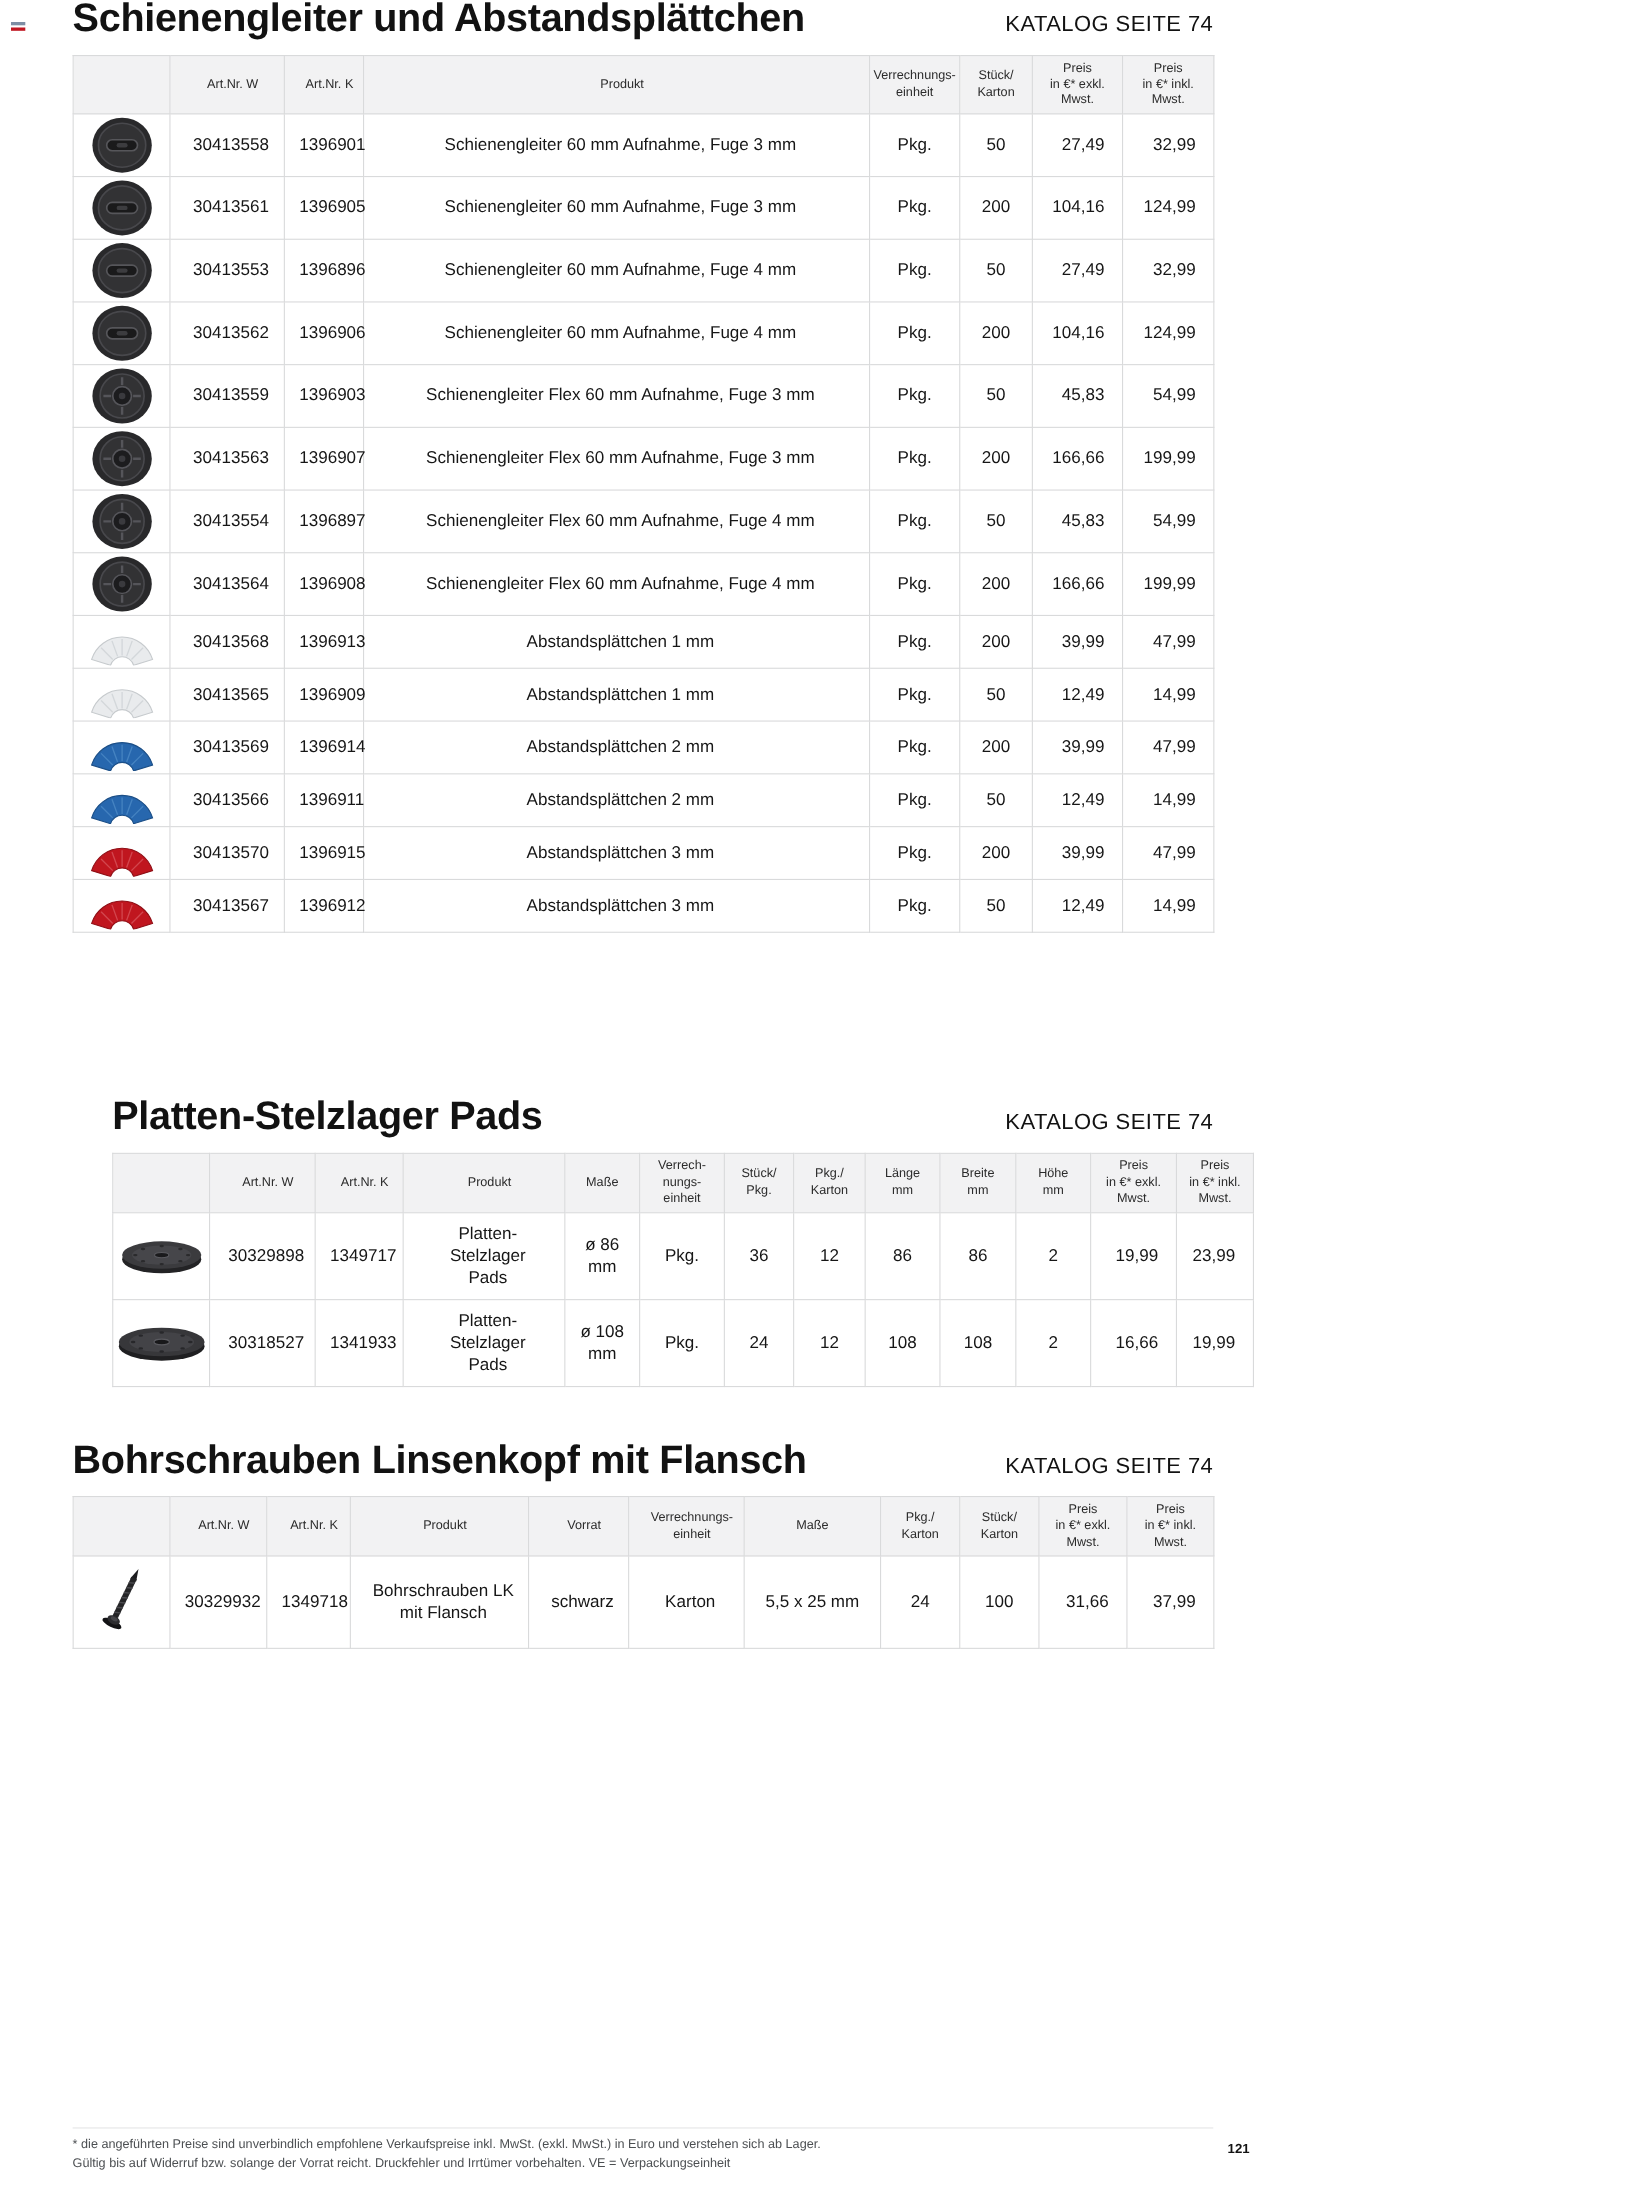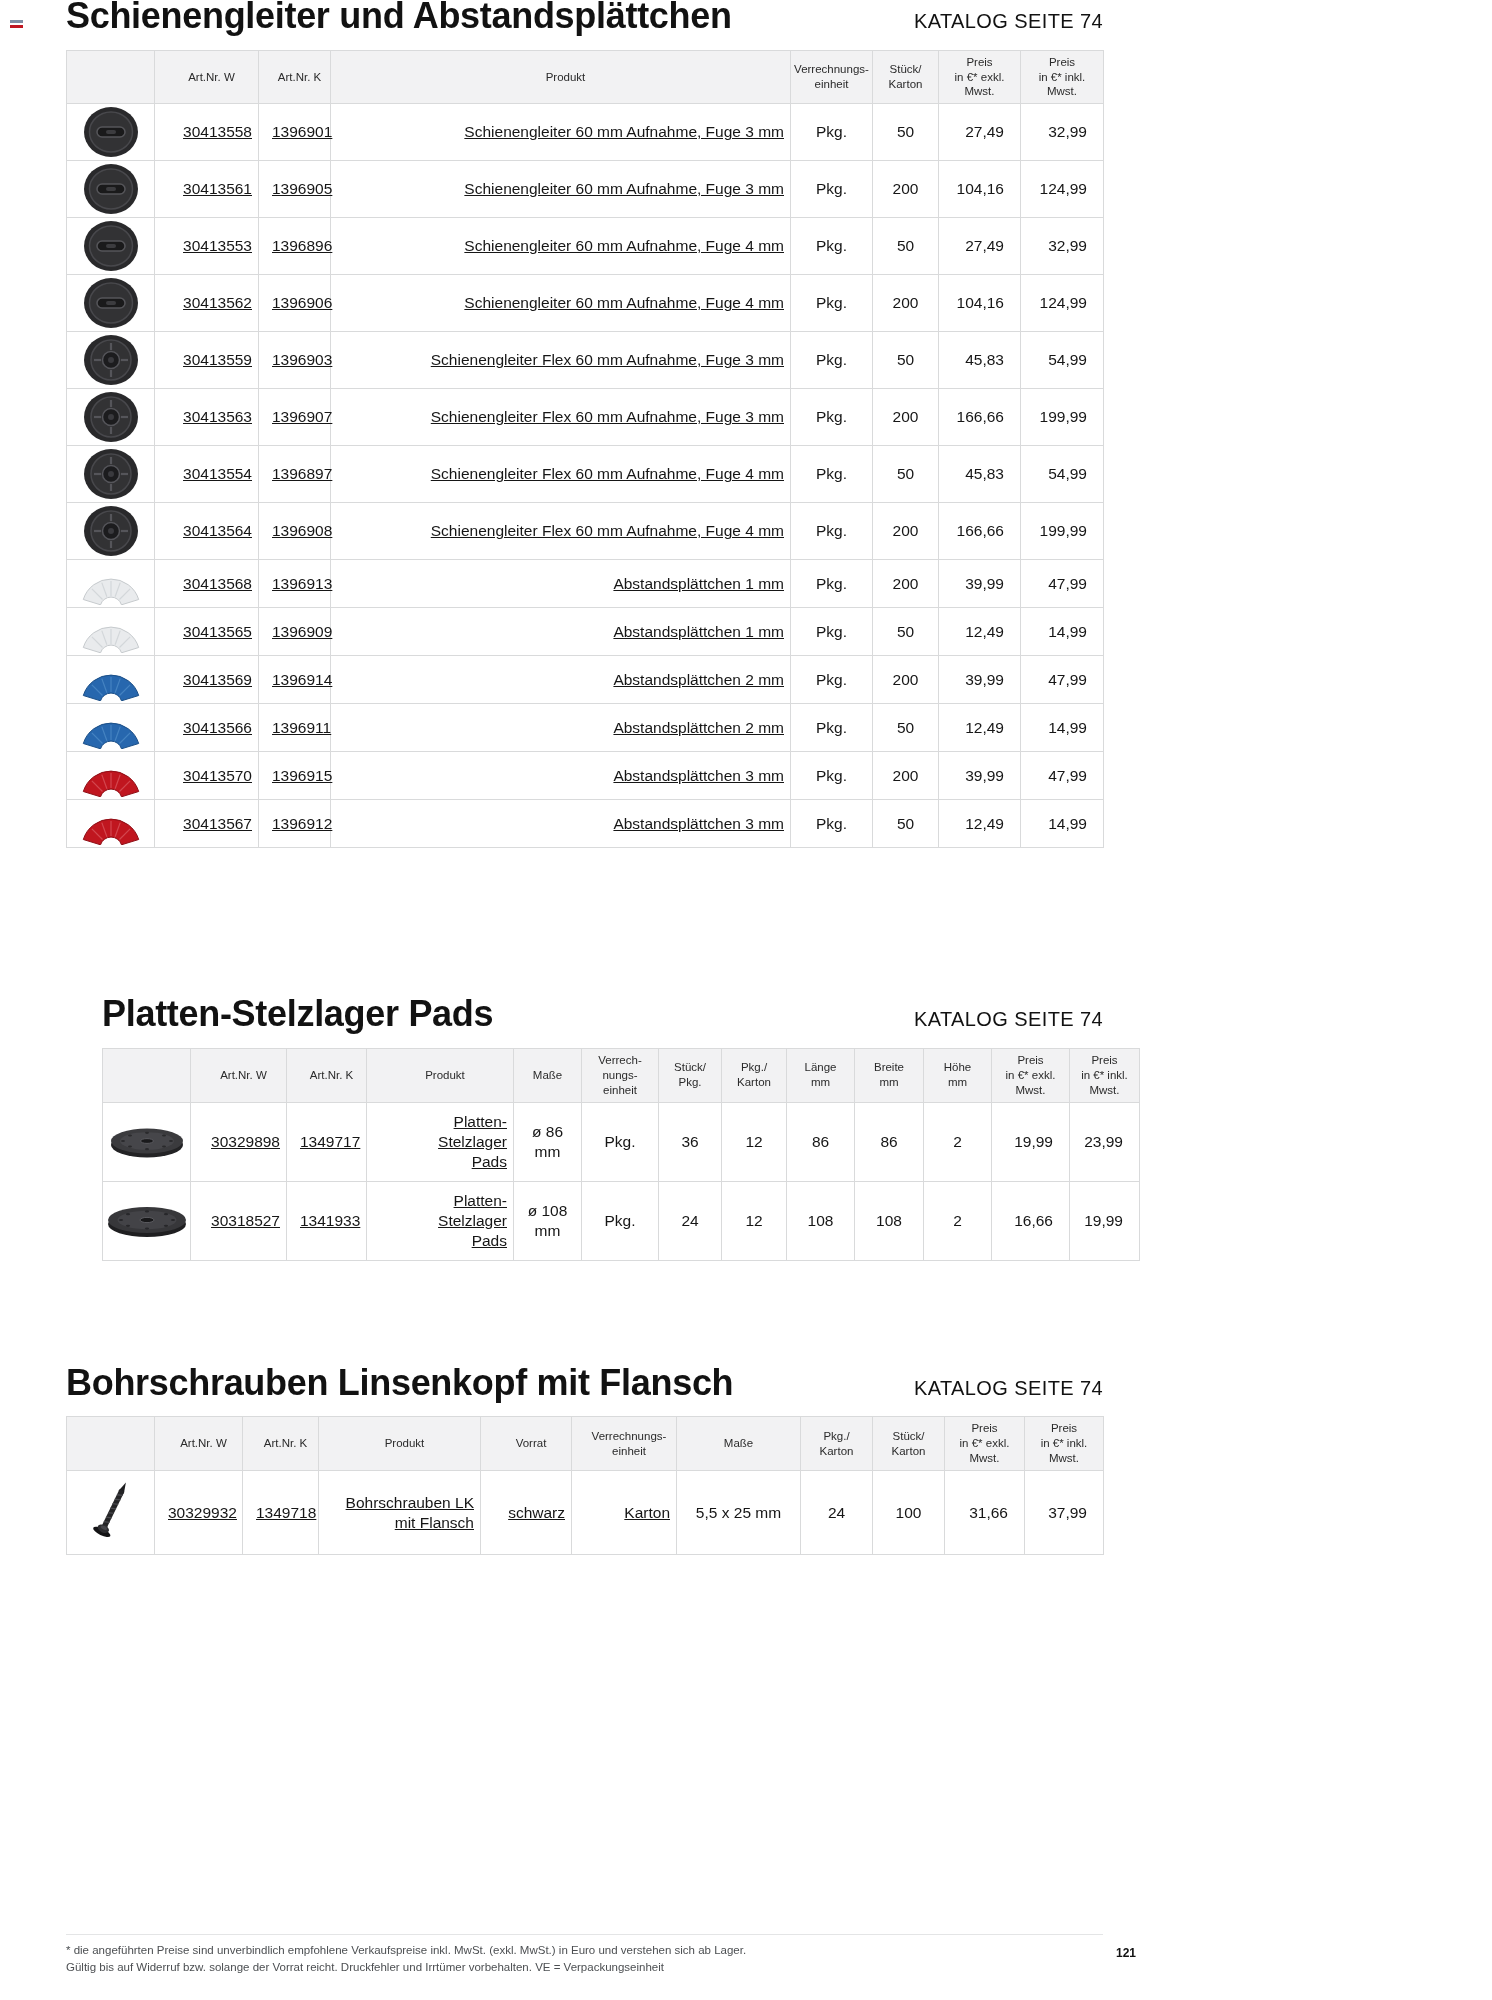--- a/index.html
+++ b/index.html
@@ -15,40 +15,40 @@
   .bar-top { background: #7d8ea4; }
   .bar-bottom { background: #c01722; }
 
   .content { position: absolute; left: 66px; top: 0; width: 1037px; }
 
   .section-head { display: flex; justify-content: space-between; align-items: baseline; }
   .section-title { margin: 0; font-size: 36px; line-height: 1.1; font-weight: 600; letter-spacing: -0.3px; color: #121212; }
   .catalog-ref { font-size: 20px; font-weight: 500; letter-spacing: 0.4px; white-space: nowrap; color: #121212; }
   .sec-0 .section-title { margin-top: -4px; }
   .sec-1 { margin-top: 146px; margin-left: 36px; }
-  .sec-2 { margin-top: 102px; }
+  .sec-2 { margin-top: 46px; }
 
   table.catalog-table { border-collapse: collapse; table-layout: fixed; width: 1037px; margin-top: 14px; }
   .catalog-table th {
     background: var(--table-header-bg, #f2f2f3);
     border: 1px solid var(--table-border, #d9dadb);
     font-size: 11.5px; font-weight: 400; color: #2b2b2b;
     text-align: center; vertical-align: middle;
     padding: 4px 3px; white-space: pre-line; line-height: 1.3;
   }
   .catalog-table td {
     border: 1px solid var(--table-border, #d9dadb);
     font-size: 15.5px; color: #161616;
     vertical-align: middle; padding: 4px 6px;
     white-space: pre-line; line-height: 1.3;
   }
   .t1 th { height: 50px; } .t1 td { height: 48px; }
   .t2 th { height: 52px; } .t2 td { height: 79px; }
   .t3 th { height: 48px; } .t3 td { height: 84px; }
-  td.al-left  { text-align: right;  padding-left: 13px; text-decoration: underline; }
+  td.al-left  { text-align: center;  padding-left: 13px; }
   td.al-center{ text-align: center; }
   td.al-right { text-align: right; padding-right: 16px; }
   th.th-left  { text-align: center;  padding-left: 13px; }
   td.img-cell { text-align: center; padding: 2px; }
   .prod-img { display: inline-block; vertical-align: middle; line-height: 0; }
 
   .footer {
     position: absolute; left: 66px; top: 1934px; width: 1037px;
     border-top: 1px solid #e4e5e6; padding-top: 7px;
     font-size: 11.5px; color: #4c4f52; line-height: 1.45;

